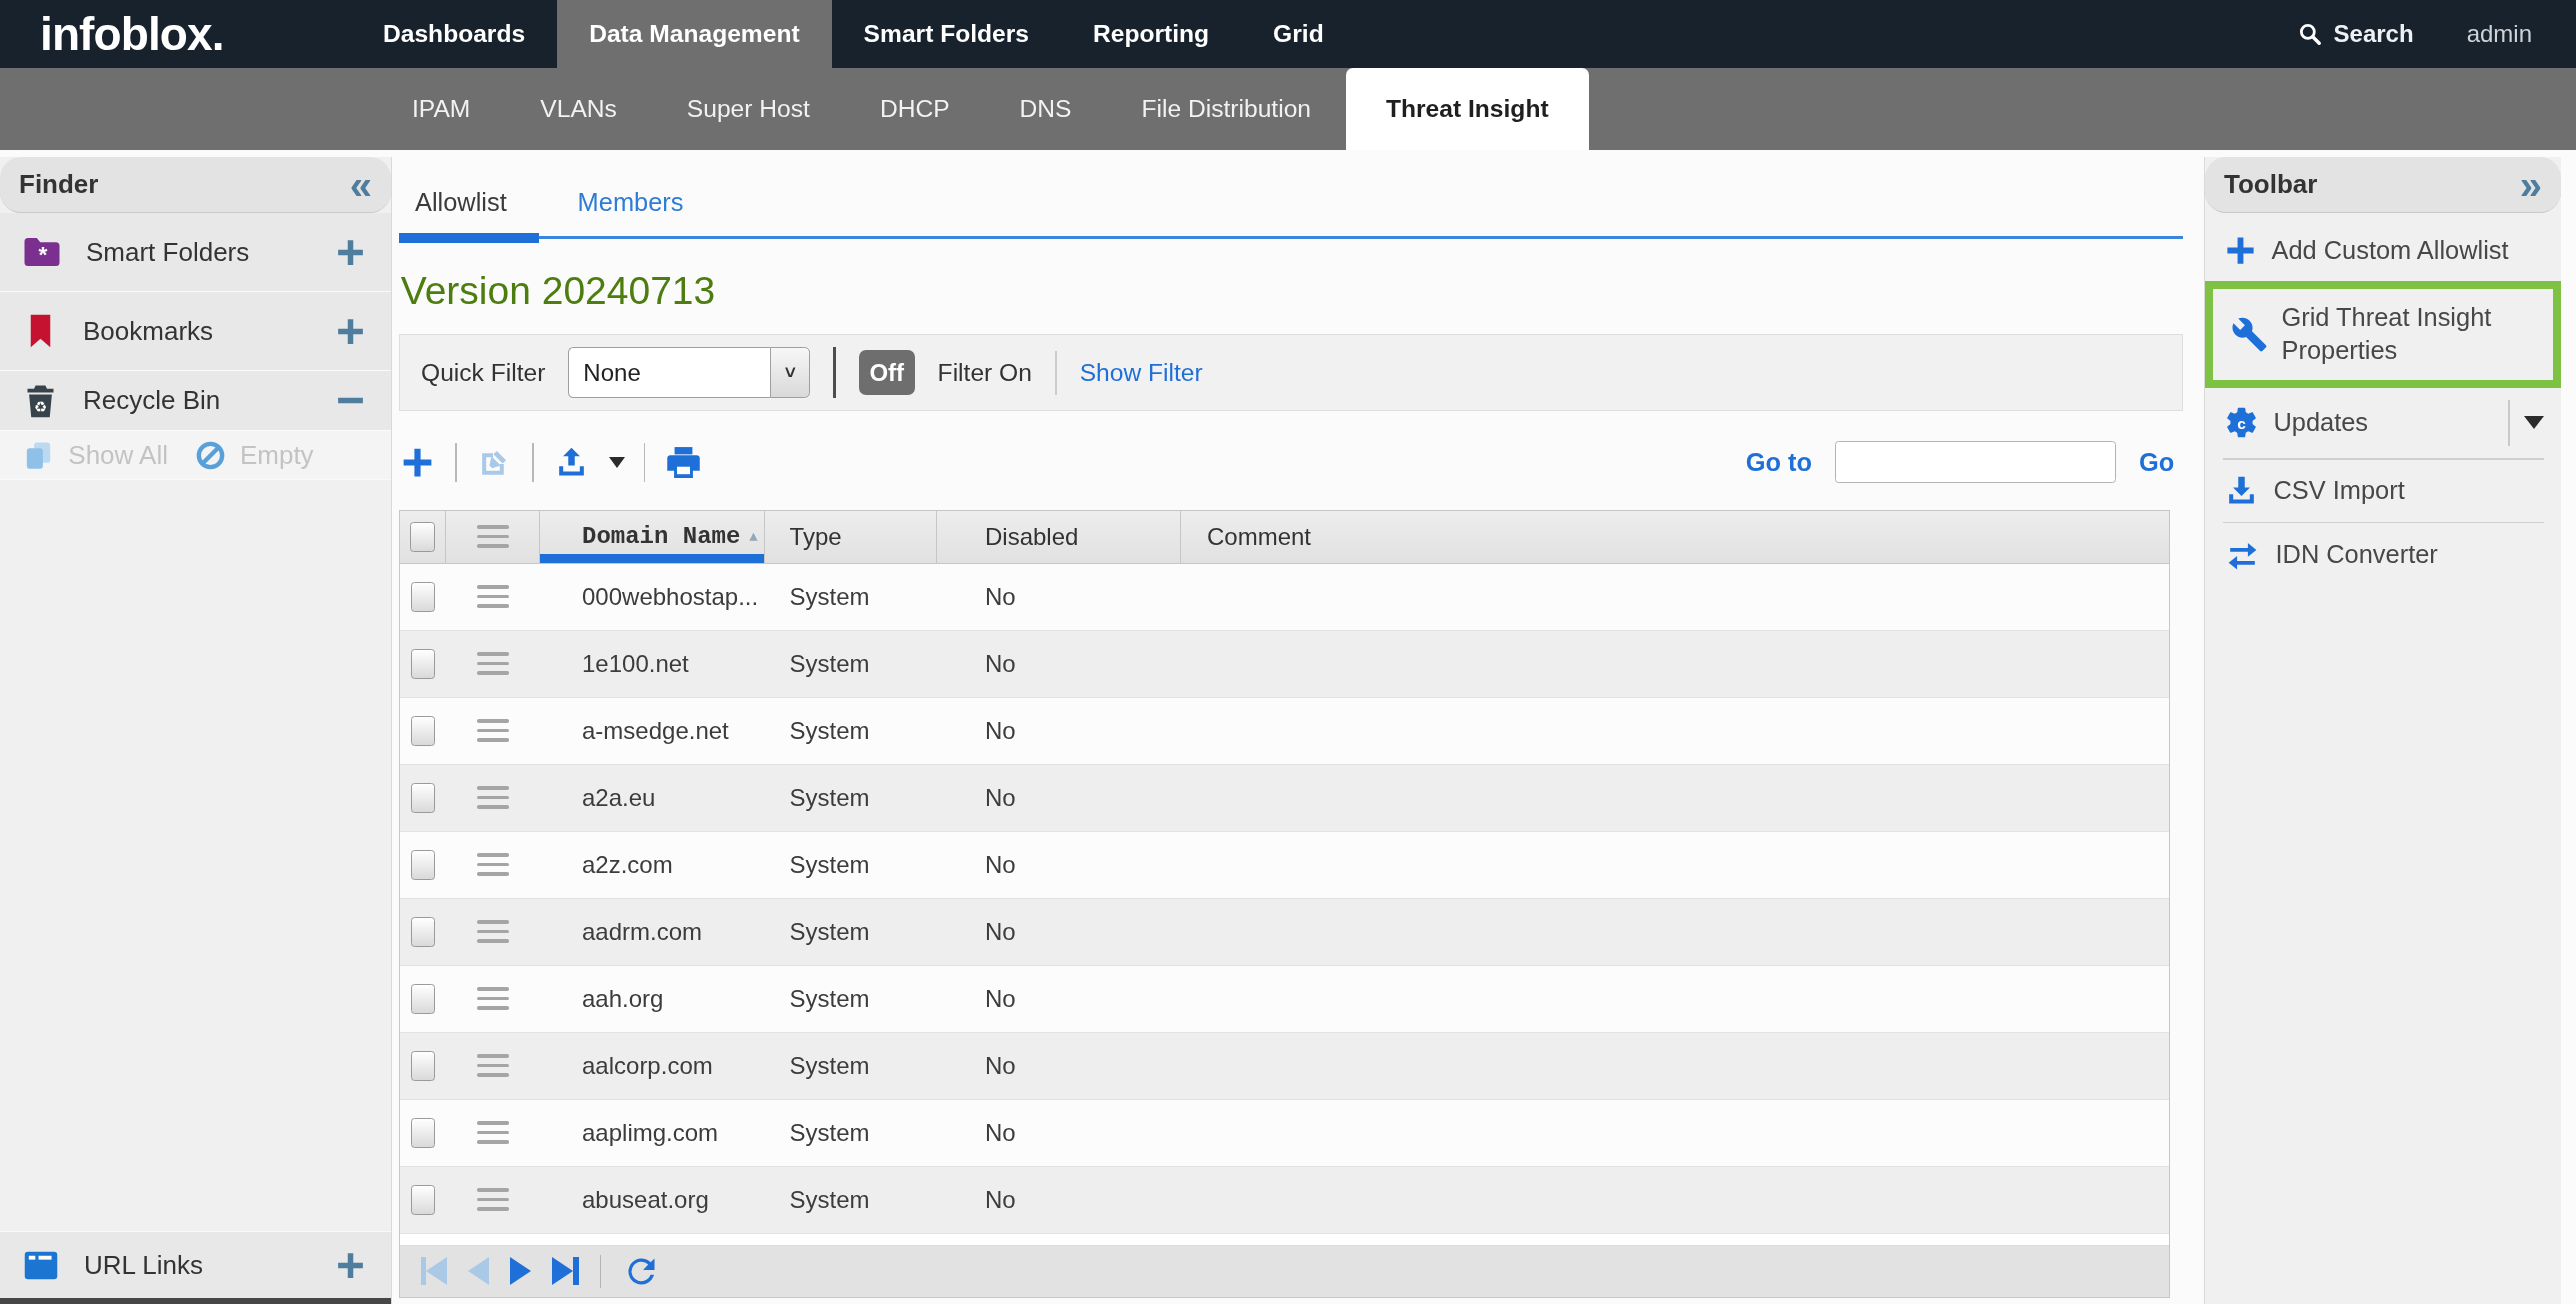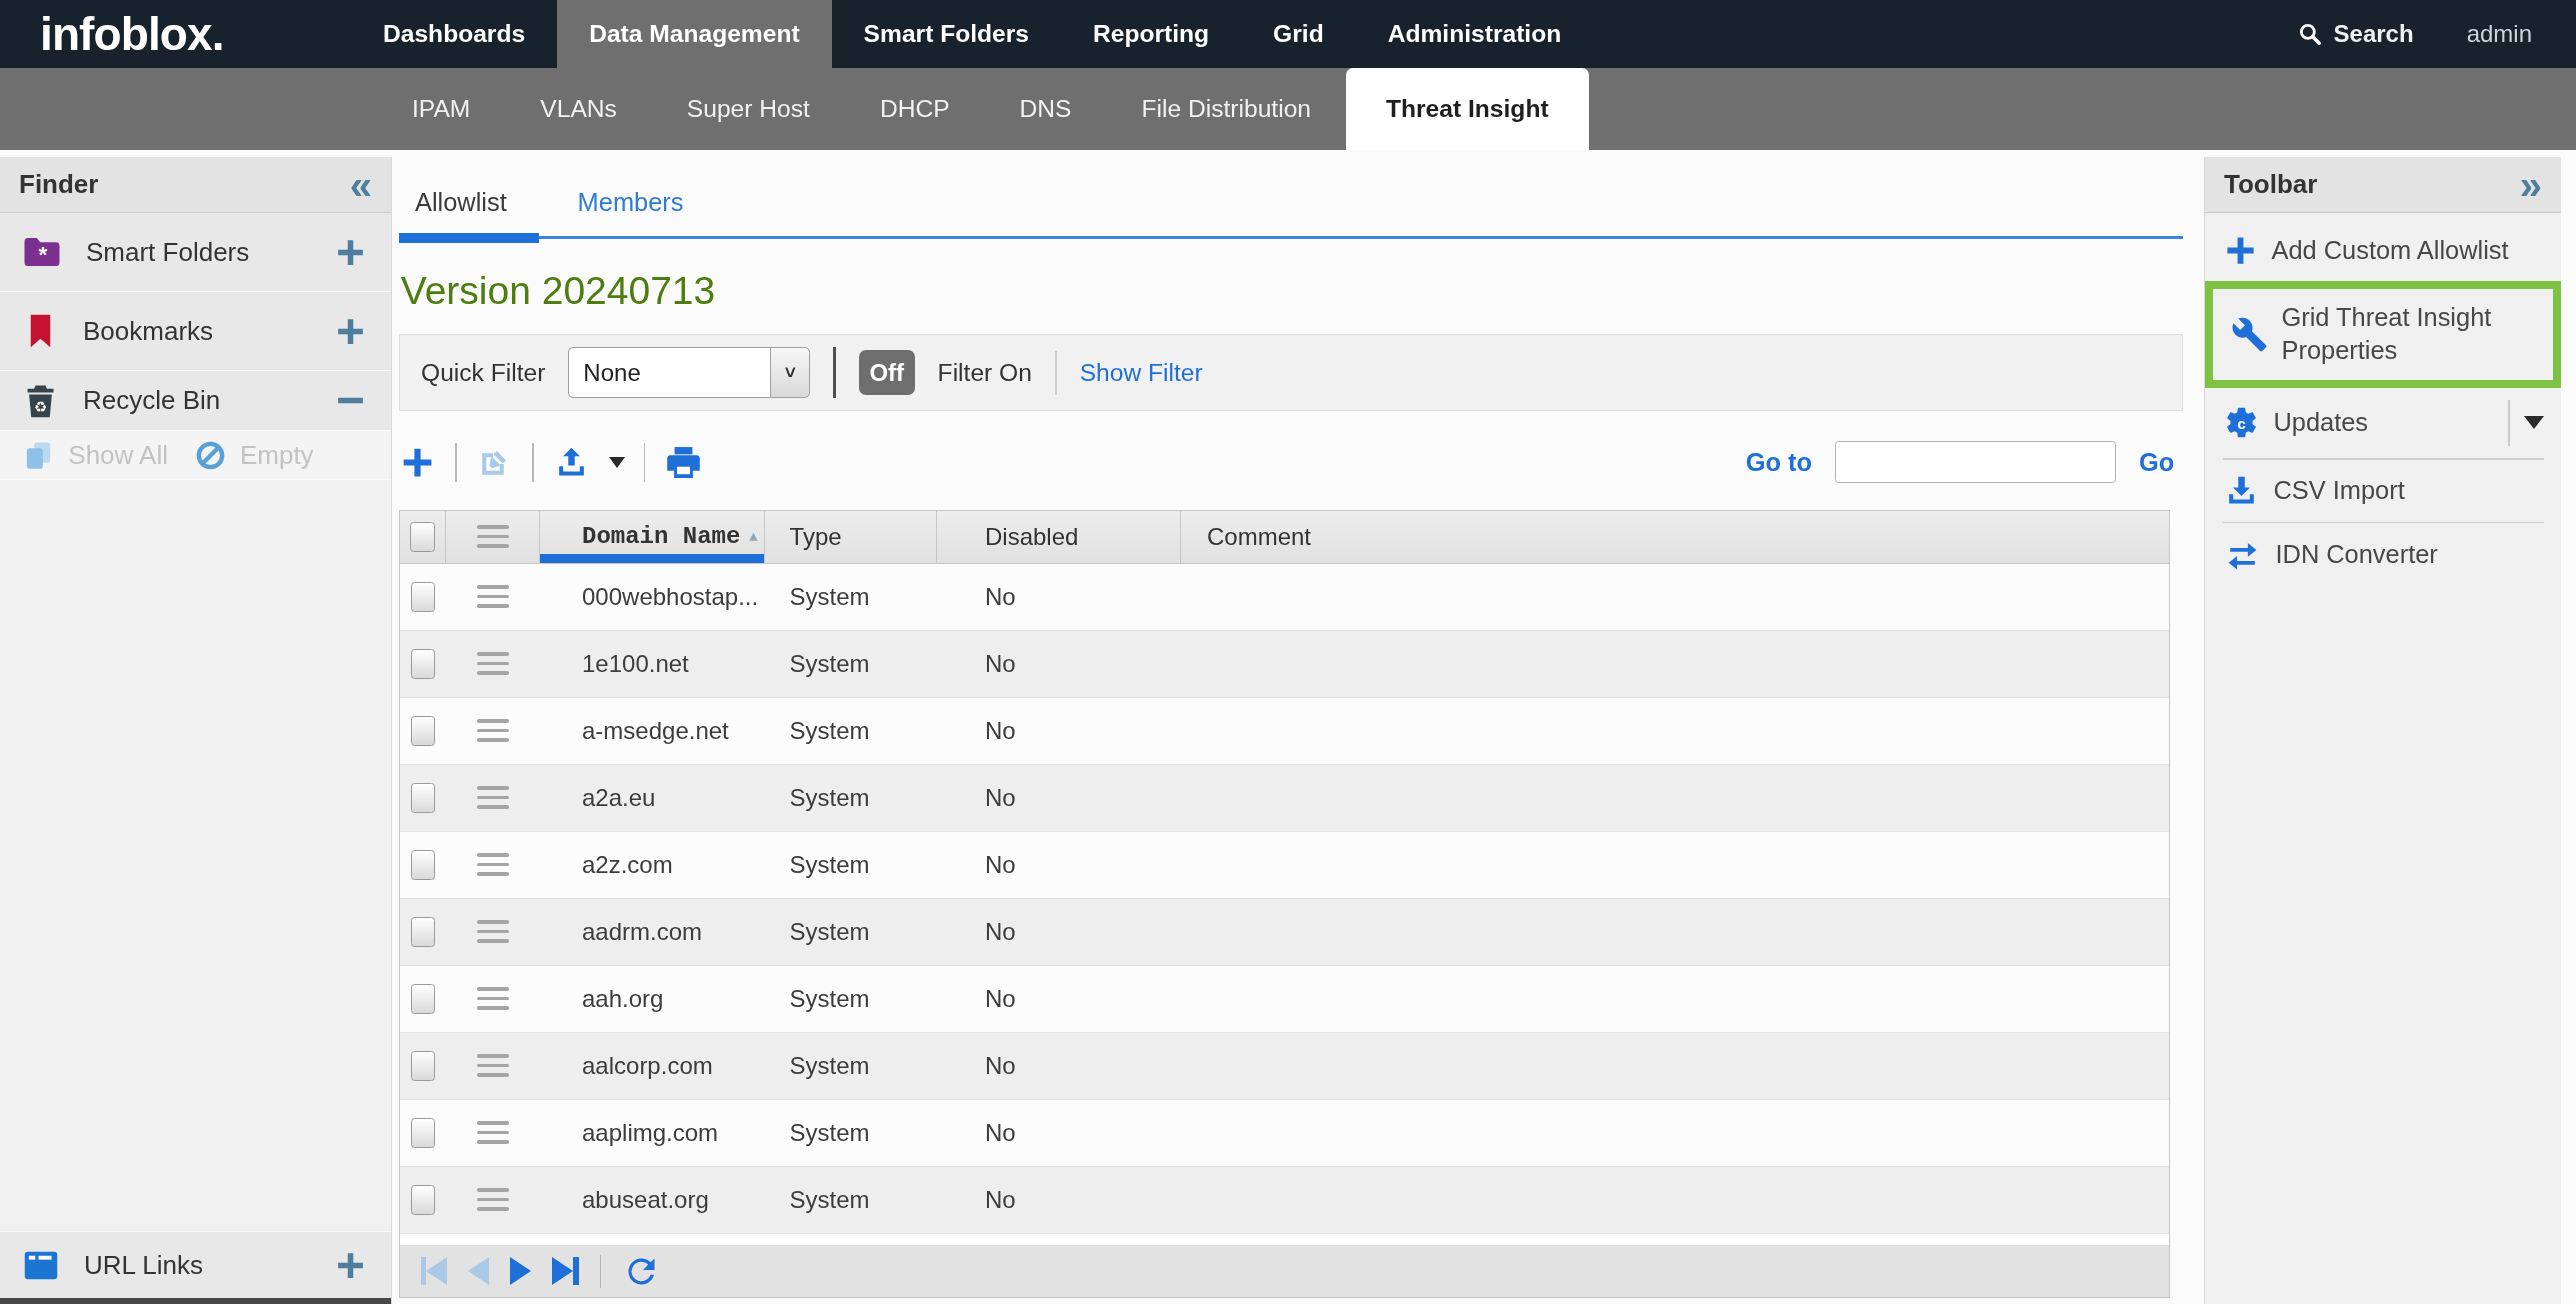--- a/index.html
+++ b/index.html
@@ -26,21 +26,21 @@
     border-radius:7px 7px 0 0; padding:0 40px; }
 
   
   .page { display:flex; height:1156px; }
 
   
   .finder { width:392px; background:#f0f0f0; border-right:0.9px solid #d9d9d9;
     display:flex; flex-direction:column; margin-top:7px; }
   .panel-header { height:56px; background:#e3e3e3; border-bottom:0.9px solid #c9c9c9;
     display:flex; align-items:center; justify-content:space-between; padding:0 19px;
-    font-size:26px; font-weight:bold; color:#333; }
+    font-size:26px; font-weight:bold; color:#333;border-radius:21px; }
   .chevrons { color:#4e7d9d; font-size:40px; font-weight:bold; line-height:1; cursor:pointer; }
   .finder-item { height:79px; background:#e8e8e8; border-bottom:1.8px solid #fafafa;
     display:flex; align-items:center; padding:0 21px; gap:23px; cursor:pointer; }
   .finder-item.short { height:60px; }
   .finder-label { font-size:26px; color:#333; flex:1; }
   .pm-btn { width:39px; height:39px; display:flex; align-items:center; justify-content:center; cursor:pointer; }
   .finder-sub { height:49px; background:#f4f4f4; border-bottom:1.8px solid #fafafa;
     display:flex; align-items:center; padding:0 21px; gap:12.3px; }
   .finder-sub .dis-label { color:#c3c3c3; font-size:26px; }
   .finder-spacer { flex:1; background:#f0f0f0; }
@@ -137,21 +137,20 @@
 <body>
 
 <header class="topnav">
   <div class="logo">infoblox.</div>
   <nav class="topnav-items">
     <div class="topnav-item">Dashboards</div>
     <div class="topnav-item active">Data Management</div>
     <div class="topnav-item">Smart Folders</div>
     <div class="topnav-item">Reporting</div>
     <div class="topnav-item">Grid</div>
-    <div class="topnav-item">Administration</div>
   </nav>
   <div class="topnav-right">
     <div class="search-box">
       <span>
         <svg width="26" height="26" viewBox="0 0 24 24">
             <circle cx="10" cy="10" r="6" fill="none" stroke="#fff" stroke-width="2.6"></circle>
             <line x1="14.5" y1="14.5" x2="20.5" y2="20.5" stroke="#fff" stroke-width="3.2" stroke-linecap="round"></line>
           </svg>
       </span>
       <span>Search</span>

